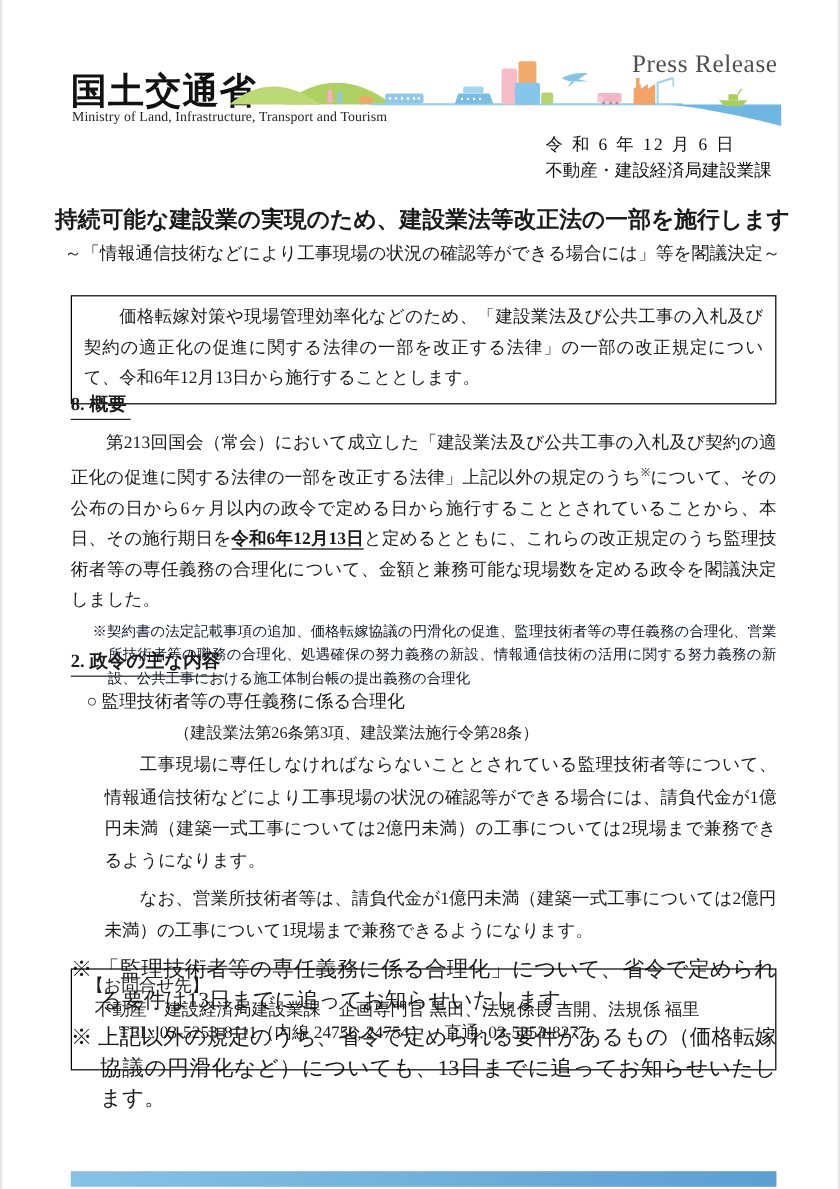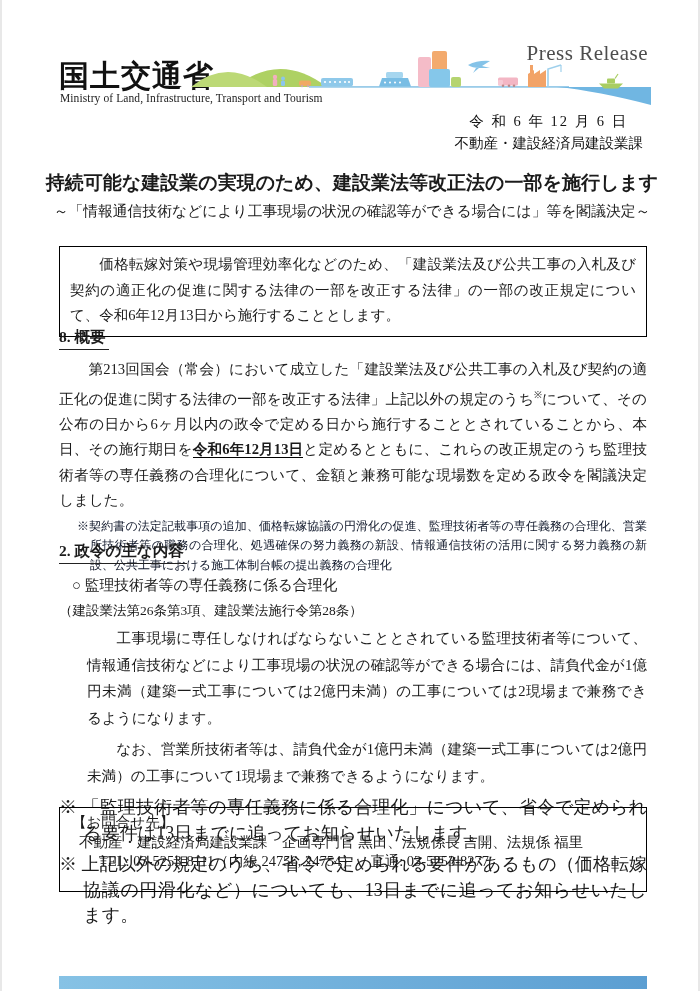--- a/index.html
+++ b/index.html
@@ -23,21 +23,21 @@
     font-size:11.5px; color:#222; letter-spacing:0.1px;
   }
   .press-release {
     position:absolute; top:41px; right:50px;
     font-size:21px; color:#4d4d4d; letter-spacing:0.5px;
   }
   .illustration { position:absolute; left:183px; top:44px; }
   
   .date-block {
     position:absolute; top:110px; right:55px;
-    text-align:center; font-size:14.5px; line-height:22px; color:#111;
+    text-align:left; font-size:14.5px; line-height:22px; color:#111;
   }
   .date-line { letter-spacing:2px; }
   
   .title-block { position:absolute; top:170px; left:0; width:700px; text-align:center; }
   .doc-title { font-size:19px; font-weight:700; white-space:nowrap; }
   .doc-subtitle { font-size:14.8px; margin-top:6px; white-space:nowrap; }
   
   .summary-box {
     position:absolute; top:246px; left:57px; width:588px;
     border:1.5px solid #000; padding:5px 10px 7px 10px;
@@ -55,21 +55,21 @@
     margin-top:7px; font-size:14.6px; line-height:25.5px;
     text-align:justify; text-indent:1em;
   }
   .sup-mark { font-size:9.5px; vertical-align:super; }
   .bold-underline { font-weight:700; border-bottom:1.5px solid #000; }
   .note-block {
     margin:3px 0 0 18px; padding-left:13px; text-indent:-13px;
     font-size:12px; line-height:19.5px; text-align:justify; color:#0f172a;
   }
   .circle-item { margin:9px 0 0 13px; font-size:14.8px; line-height:24px; }
-  .law-ref { margin-top:5px; text-align:left; padding-right:112px; font-size:13.5px; }
+  .law-ref { margin-top:5px; text-align:center; padding-right:112px; font-size:13.5px; }
   .indent-para {
     margin:5px 0 0 28px; font-size:14.6px; line-height:26.5px;
     text-align:justify; text-indent:1em;
   }
   .asterisk-item {
     margin-top:6px; font-size:18px; line-height:25.5px;
     padding-left:1.35em; text-indent:-1.35em; text-align:justify;
   }
   
   .contact-box {

